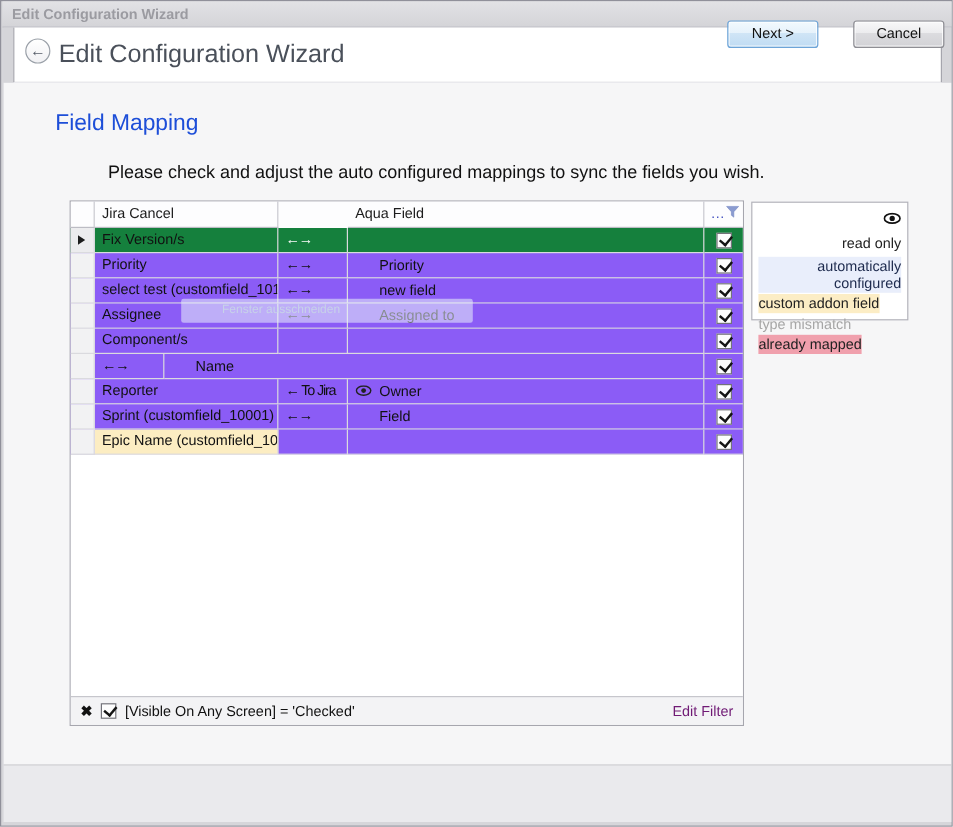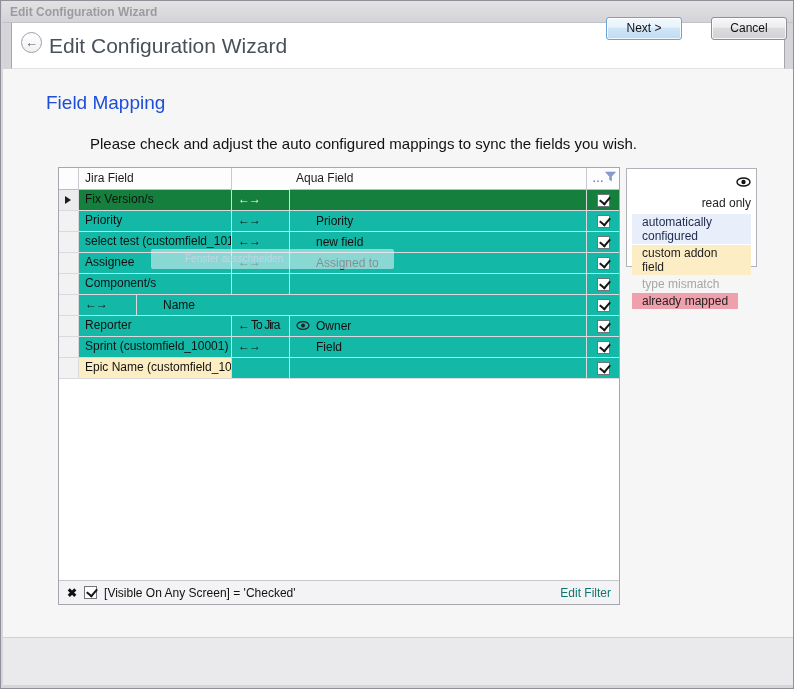--- a/index.html
+++ b/index.html
@@ -44,21 +44,21 @@
   .ghead .hc { border-right:1px solid #c9c9d0; border-bottom:1px solid #bcbcc4;
     font-size:12px; color:#1c1c1c; padding:3px 0 0 6px; }
   .hc.ind { width:20px; padding:0; }
   .hc.jira { width:153px; }
   .hc.dir { width:58px;margin-top:39px; }
   .hc.aqua { flex:1; }
   .hc.chk { width:32px; border-right:none; position:relative; }
   .more-dots { position:absolute; left:5px; top:3px; color:#4250c0; font-size:12px; letter-spacing:1px; }
   .funnel { position:absolute; right:3px; top:3px; }
 
-  .row { display:flex; height:21px; flex:none; background:#14b8a6; }
+  .row { display:flex; height:21px; flex:none; background:#8b5cf6; }
   .row .c { border-right:1px solid #dadade; border-bottom:1px solid #dadade;
     font-size:12px; color:#111; line-height:19px; padding-left:6px;
     white-space:nowrap; overflow:hidden; }
   .c.ind { width:20px; background:#f2f2f3; padding:0; position:relative; }
   .c.jira { width:153px; }
   .c.dir { width:58px; letter-spacing:-1px; }
   .c.aqua { flex:1; display:flex; align-items:center; padding-left:6px; }
   .c.chk { width:32px; border-right:none; display:flex; align-items:center;
     justify-content:center; padding:0; }
   .eyeslot { display:inline-block; width:20px; flex:none; }
@@ -69,33 +69,33 @@
   .tri { position:absolute; left:6px; top:6px; width:0; height:0;
     border-left:6px solid #1c1c1c; border-top:4px solid transparent;
     border-bottom:4px solid transparent; }
 
   .gfill { flex:1; background:#fff; }
 
   .gfilter { flex:none; height:24px; background:#f3f3f5; border-top:1px solid #c6c6cc;
     display:flex; align-items:center; padding:0 8px; gap:7px; font-size:12px; color:#111; }
   .clear-x { font-size:12px; font-weight:bold; color:#111; cursor:pointer; line-height:1; }
   .gfilter .spacer { flex:1; }
-  .edit-filter { font-size:12px; color:#0f766e; cursor:pointer; }
+  .edit-filter { font-size:12px; color:#701a75; cursor:pointer; }
 
   
   .cb { position:relative; width:13px; height:13px; border:1px solid #73737a;
     background:#fdfdfd; display:inline-block; flex:none; }
   .cb::after { content:""; position:absolute; left:2px; top:1px; width:8px; height:5px;
     border:solid #141414; border-width:0 0 2px 2px; transform:rotate(-50deg); }
 
   
   .legend { position:absolute; left:625px; top:167px; width:131px; height:99px;
     background:#fff; border:1px solid #b2b2ba; padding:5px 5px 0 5px; font-size:12px; color:#222; }
   .lg-ro { display:flex; align-items:flex-end; gap:6px; padding:2px 0 4px 8px;flex-direction:column; }
-  .lg-item { width:fit-content; padding:1px 10px; margin-bottom:1px; line-height:14px; }
+  .lg-item { width:fit-content; padding:1px 0; margin-bottom:1px; line-height:14px;text-align:right; }
   .lg-auto { background:#e9eefb; color:#1d2a4d; }
   .lg-custom { background:#fcedc5; }
   .lg-mismatch { color:#a6a6a6; }
   .lg-mapped { background:#f0a0ad; }
 
   
   .watermark { position:absolute; left:150px; top:248px; width:243px; height:20px;
     background:rgba(234,242,250,0.55); border-radius:2px; pointer-events:none;
     font-size:10px; line-height:20px; color:rgba(200,214,231,0.9); padding-left:34px; }
 
@@ -129,21 +129,21 @@
   <div class="header-title">Edit Configuration Wizard</div>
 
   <div class="body-area"></div>
   <div class="section-title">Field Mapping</div>
   <div class="instruction">Please check and adjust the auto configured mappings to sync the fields you wish.</div>
 
   <div class="grid">
 
     <div class="ghead">
       <div class="hc ind"></div>
-      <div class="hc jira">Jira Field</div>
+      <div class="hc jira">Jira Cancel</div>
       <div class="hc dir">Direction</div>
       <div class="hc aqua">Aqua Field</div>
       <div class="hc chk">
         <span class="more-dots">…</span>
         <span class="funnel">
           <svg width="11" height="11" viewBox="0 0 11 11">
               <path d="M0.5 1 h10 l-4 4.5 v4.5 l-2 -1.6 v-2.9 z" fill="#8a9bd0" stroke="#7486c2" stroke-width="0.5"></path>
             </svg>
         </span>
       </div>

